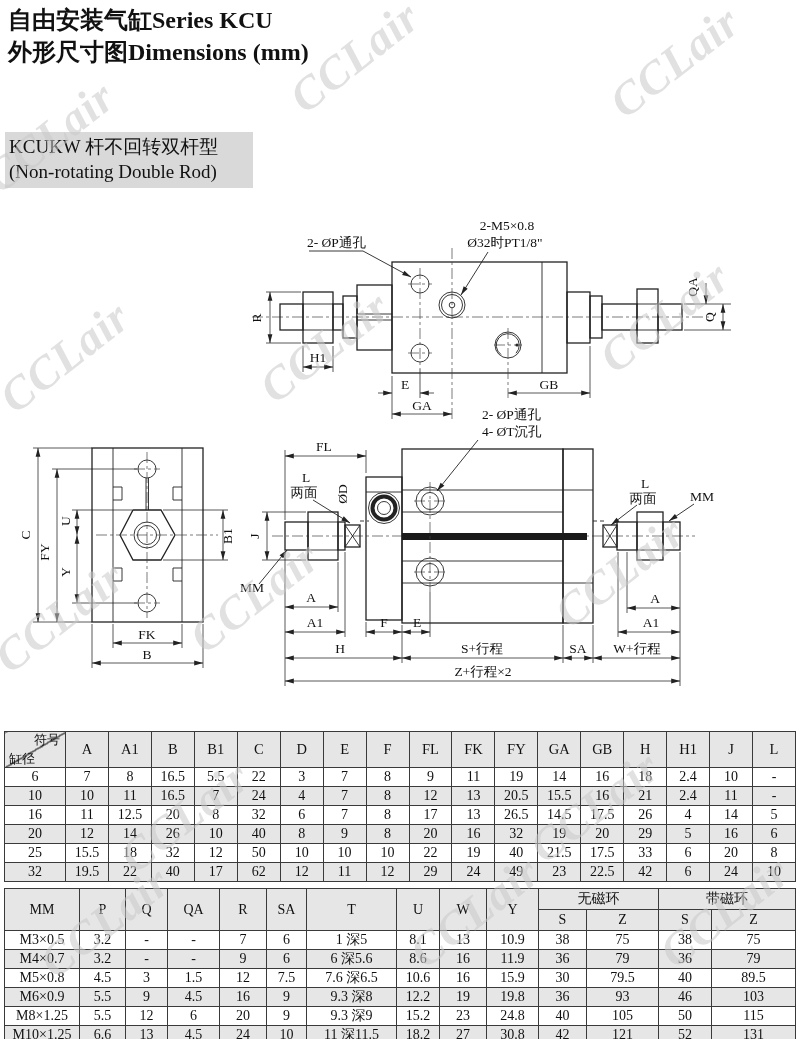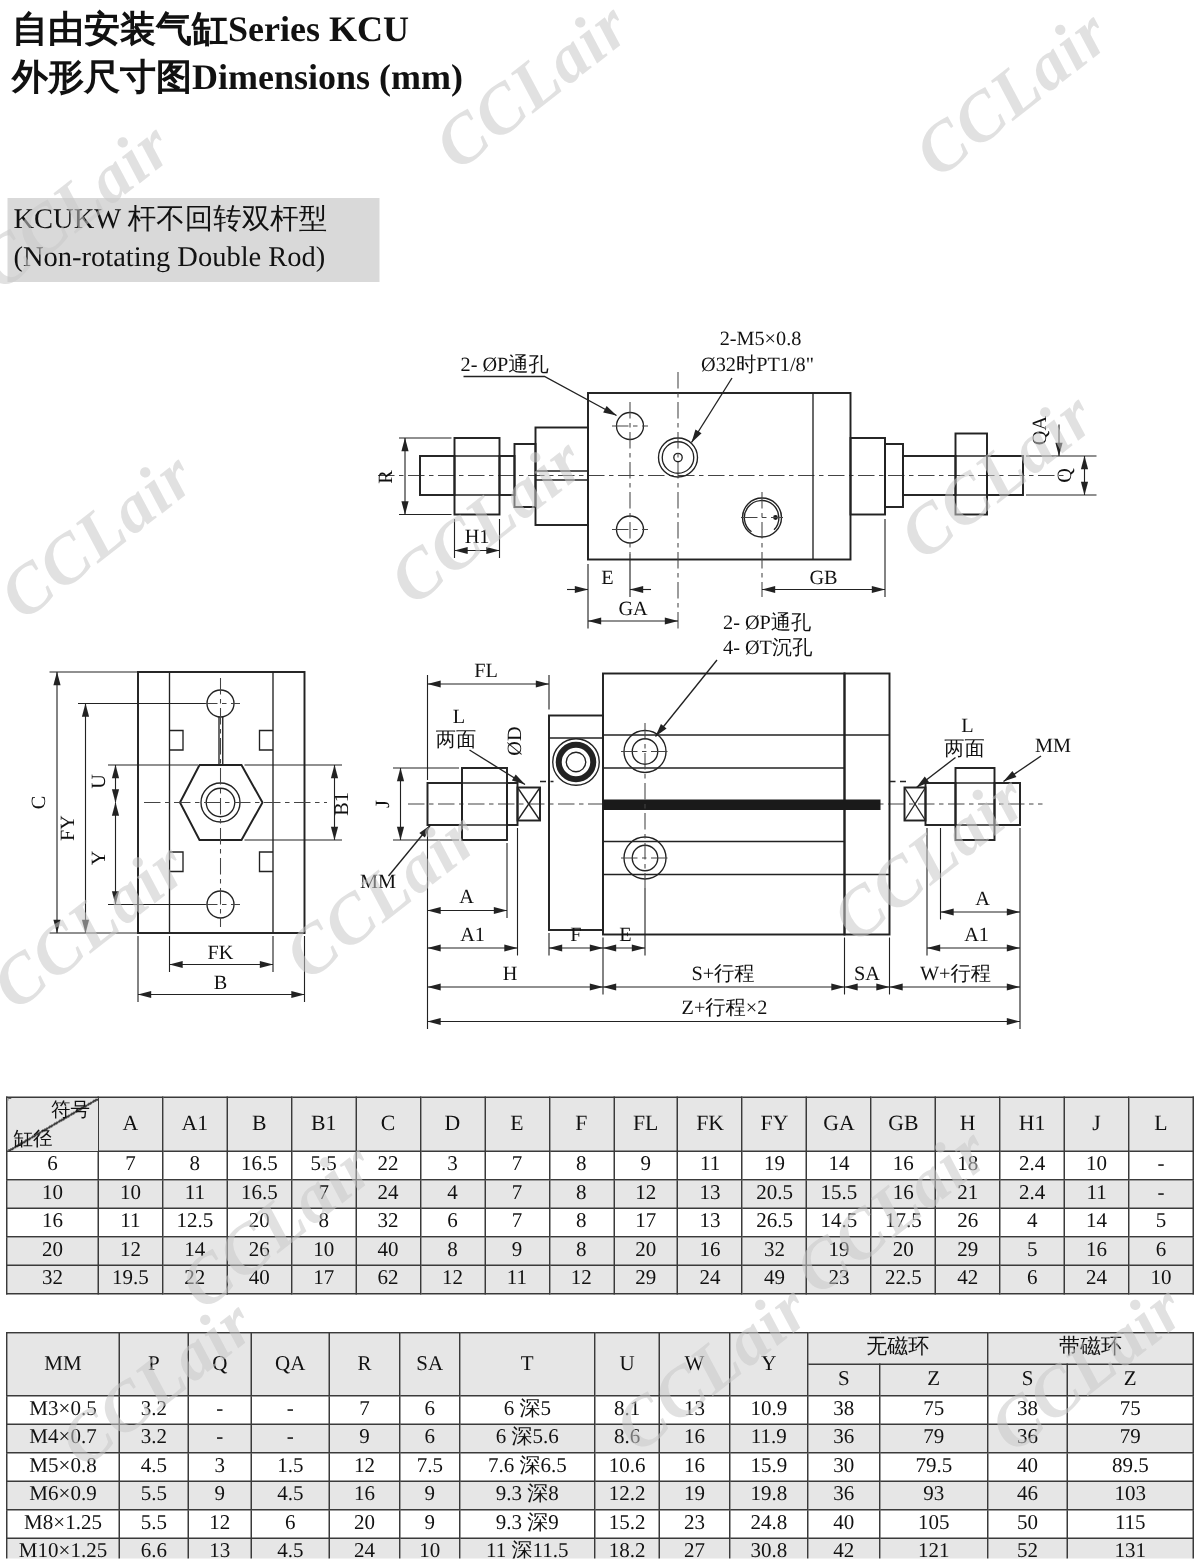--- a/index.html
+++ b/index.html
@@ -395,20 +395,40 @@
         <td>20</td>
         <td>16</td>
         <td>32</td>
         <td>19</td>
         <td>20</td>
         <td>29</td>
         <td>5</td>
         <td>16</td>
         <td>6</td>
       </tr>
+      <tr>
+        <td>25</td>
+        <td>15.5</td>
+        <td>18</td>
+        <td>32</td>
+        <td>12</td>
+        <td>50</td>
+        <td>10</td>
+        <td>10</td>
+        <td>10</td>
+        <td>22</td>
+        <td>19</td>
+        <td>40</td>
+        <td>21.5</td>
+        <td>17.5</td>
+        <td>33</td>
+        <td>6</td>
+        <td>20</td>
+        <td>8</td>
+      </tr>
       <tr class="alt">
         <td>32</td>
         <td>19.5</td>
         <td>22</td>
         <td>40</td>
         <td>17</td>
         <td>62</td>
         <td>12</td>
         <td>11</td>
         <td>12</td>
@@ -465,21 +485,21 @@
     </tr>
   </thead>
   <tbody id="t2-body">
       <tr>
         <td>M3×0.5</td>
         <td>3.2</td>
         <td>-</td>
         <td>-</td>
         <td>7</td>
         <td>6</td>
-        <td>6 深5</td>
+        <td>1 深5</td>
         <td>8.1</td>
         <td>13</td>
         <td>10.9</td>
         <td>38</td>
         <td>75</td>
         <td>38</td>
         <td>75</td>
       </tr>
       <tr class="alt">
         <td>M4×0.7</td>

